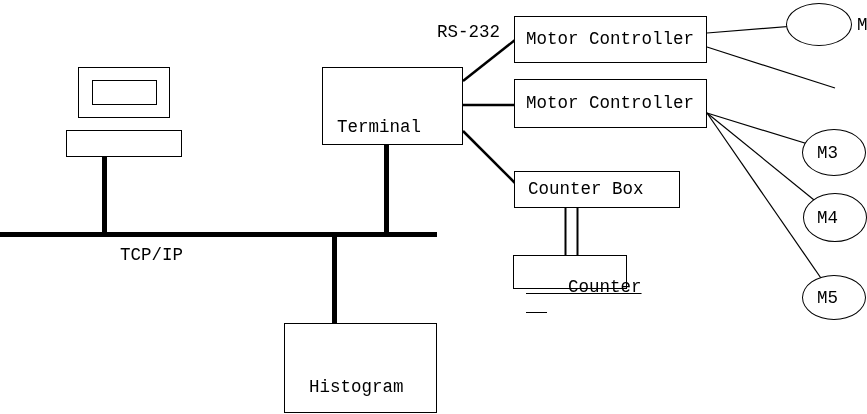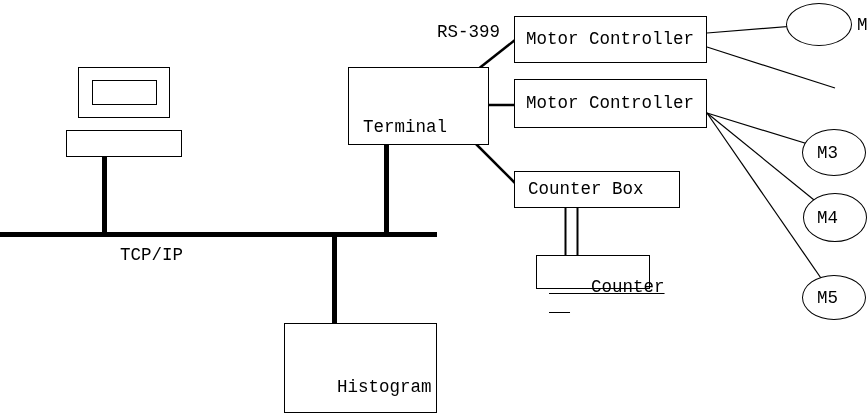--- a/index.html
+++ b/index.html
@@ -34,26 +34,26 @@
   .ellipse .m-label {
     position: absolute;
     top: 50%;
     transform: translateY(-50%);
   }
   
   #monitor  { left: 78px;  top: 67px;  width: 92px;  height: 51px; }
   #screen   { left: 92px;  top: 80px;  width: 65px;  height: 25px; }
   #keyboard { left: 66px;  top: 130px; width: 116px; height: 27px; }
   
-  #terminal-server { left: 322px; top: 67px;  width: 141px; height: 78px; padding: 12px 0 0 14px; margin-left: 26px; }
+  #terminal-server { left: 322px; top: 67px;  width: 141px; height: 78px; padding: 12px 0 0 14px; }
   #motor-controller-1 { left: 514px; top: 16px;  width: 193px; height: 47px; display: flex; align-items: center; padding-left: 11px; }
   #motor-controller-2 { left: 514px; top: 79px;  width: 193px; height: 49px; display: flex; align-items: center; padding-left: 11px; }
   #counter-box { left: 514px; top: 171px; width: 166px; height: 37px; display: flex; align-items: center; padding-left: 13px; }
-  #counter     { left: 536px; top: 255px; width: 114px; height: 34px; padding: 3px 0 0 12px; text-decoration: underline; }
-  #histogram-memory { left: 284px; top: 323px; width: 153px; height: 90px; padding: 16px 0 0 52px; }
+  #counter     { left: 513px; top: 255px; width: 114px; height: 34px; padding: 3px 0 0 12px; text-decoration: underline; }
+  #histogram-memory { left: 284px; top: 323px; width: 153px; height: 90px; padding: 16px 0 0 24px; }
   
   #motor-1 { left: 786px; top: 3px;   width: 66px; height: 43px; }
   #motor-1 .m-label { left: 30px; margin-left: 40px; }
   #motor-2 { left: 803px; top: 66px;  width: 64px; height: 45px; }
   #motor-2 .m-label { left: 13px; }
   #motor-3 { left: 802px; top: 129px; width: 64px; height: 47px; }
   #motor-3 .m-label { left: 14px; }
   #motor-4 { left: 803px; top: 193px; width: 64px; height: 49px; }
   #motor-4 .m-label { left: 13px; }
   #motor-5 { left: 802px; top: 275px; width: 64px; height: 45px; }
@@ -88,21 +88,21 @@
     <line x1="386.5" y1="144" x2="386.5" y2="235" stroke="#000" stroke-width="5"></line>
     <line x1="334.5" y1="234" x2="334.5" y2="325" stroke="#000" stroke-width="5"></line>
   </svg>
 
   <div class="node" id="monitor">
     <div class="node" id="screen" style="position:absolute; left:12.5px; top:11.5px;"></div>
   </div>
   <div class="node" id="keyboard"></div>
 
   <div class="label" id="tcpip-label">TCP/IP</div>
-  <div class="label" id="rs232-label">RS-399</div>
+  <div class="label" id="rs232-label">RS-232</div>
 
   <div class="node" id="terminal-server">
     <div>Terminal</div>
   </div>
 
   <div class="node" id="motor-controller-1">
     <span>Motor Controller</span>
   </div>
 
   <div class="node" id="motor-controller-2">

